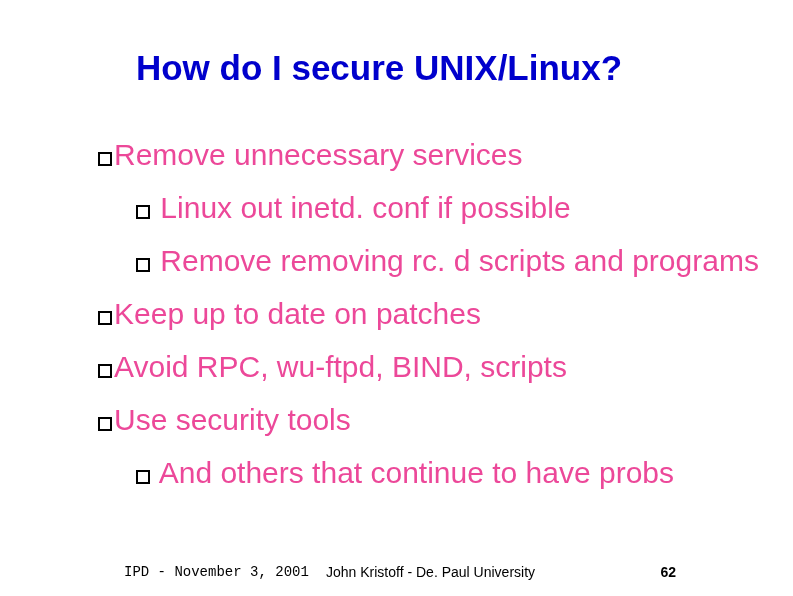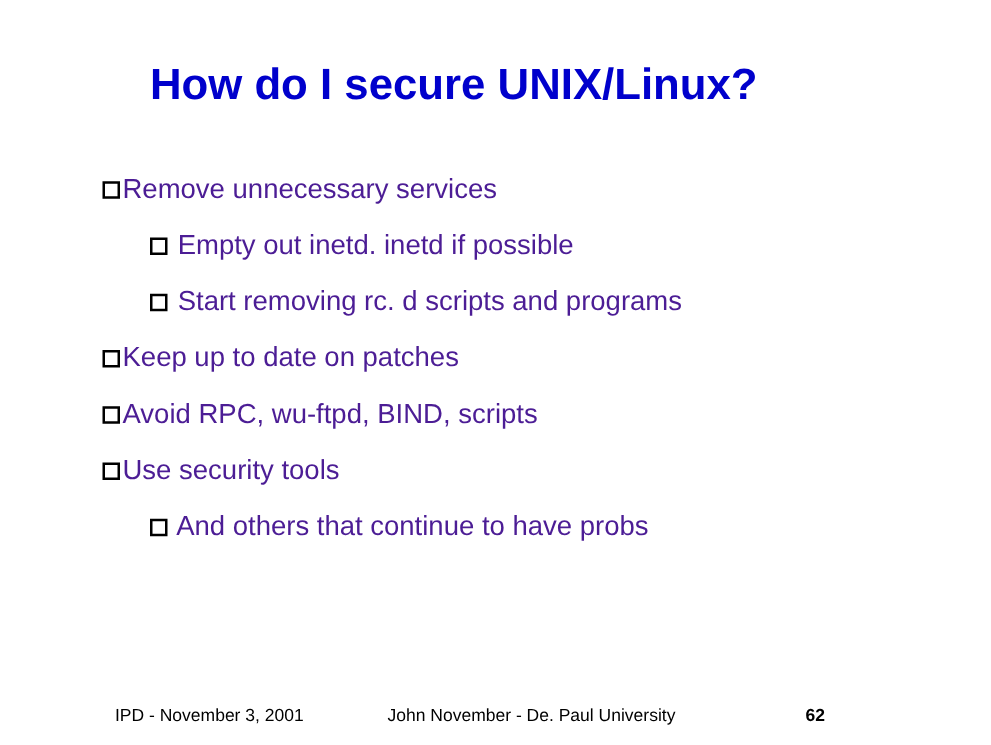--- a/index.html
+++ b/index.html
@@ -10,42 +10,43 @@
     background: #ffffff;
     font-family: Arial, Helvetica, sans-serif;
     color: #000000;
     overflow: hidden;
   }
   .slide {
     position: relative;
     width: 726px;
     height: 596px;
     box-sizing: border-box;
+    margin-left: 16px;
   }
   .title {
     position: absolute;
     top: 48px;
     left: 0;
     width: 100%;
     text-align: center;
     font-size: 35px;
     font-weight: bold;
     color: #0000cc;
   }
   .content {
     position: absolute;
     top: 140px;
     left: 82px;
     right: 40px;
   }
   .line {
-    font-size: 22px;
+    font-size: 30px;
     line-height: 1.0;
     margin-bottom: 23px;
-    color: #4c1d95;
+    color: #ec4899;
     white-space: nowrap;
   }
   .sub {
     margin-left: 38px;
   }
   .bullet {
     display: inline-block;
     width: 14px;
     height: 14px;
     border: 2px solid #000;
@@ -56,21 +57,22 @@
   .footer {
     position: absolute;
     bottom: 32px;
     left: 0;
     width: 100%;
     font-size: 14px;
     color: #000000;
   }
   .footer-left {
     position: absolute;
-    left: 92px;
+    left: 108px;
+    font-family: Liberation Mono, monospace;
   }
   .footer-center {
     position: absolute;
     left: 310px;
   }
   .footer-right {
     position: absolute;
     right: 66px;
     font-weight: bold;
   }
@@ -82,25 +84,25 @@
 
   <div class="title">How do I secure UNIX/Linux?</div>
 
   <div class="content">
 
     <div class="line">
       <span class="bullet"></span><span>Remove unnecessary services</span>
     </div>
 
     <div class="line sub">
-      <span class="bullet"></span> <span>Empty out inetd. inetd if possible</span>
+      <span class="bullet"></span> <span>Linux out inetd. conf if possible</span>
     </div>
 
     <div class="line sub">
-      <span class="bullet"></span> <span>Start removing rc. d scripts and programs</span>
+      <span class="bullet"></span> <span>Remove removing rc. d scripts and programs</span>
     </div>
 
     <div class="line">
       <span class="bullet"></span><span>Keep up to date on patches</span>
     </div>
 
     <div class="line">
       <span class="bullet"></span><span>Avoid RPC, wu-ftpd, BIND, scripts</span>
     </div>
 
@@ -109,17 +111,17 @@
     </div>
 
     <div class="line sub">
       <span class="bullet"></span> <span>And others that continue to have probs</span>
     </div>
 
   </div>
 
   <div class="footer">
     <span class="footer-left">IPD - November 3, 2001</span>
-    <span class="footer-center">John November - De. Paul University</span>
+    <span class="footer-center">John Kristoff - De. Paul University</span>
     <span class="footer-right">62</span>
   </div>
 
 </div>
 
 </body></html>

